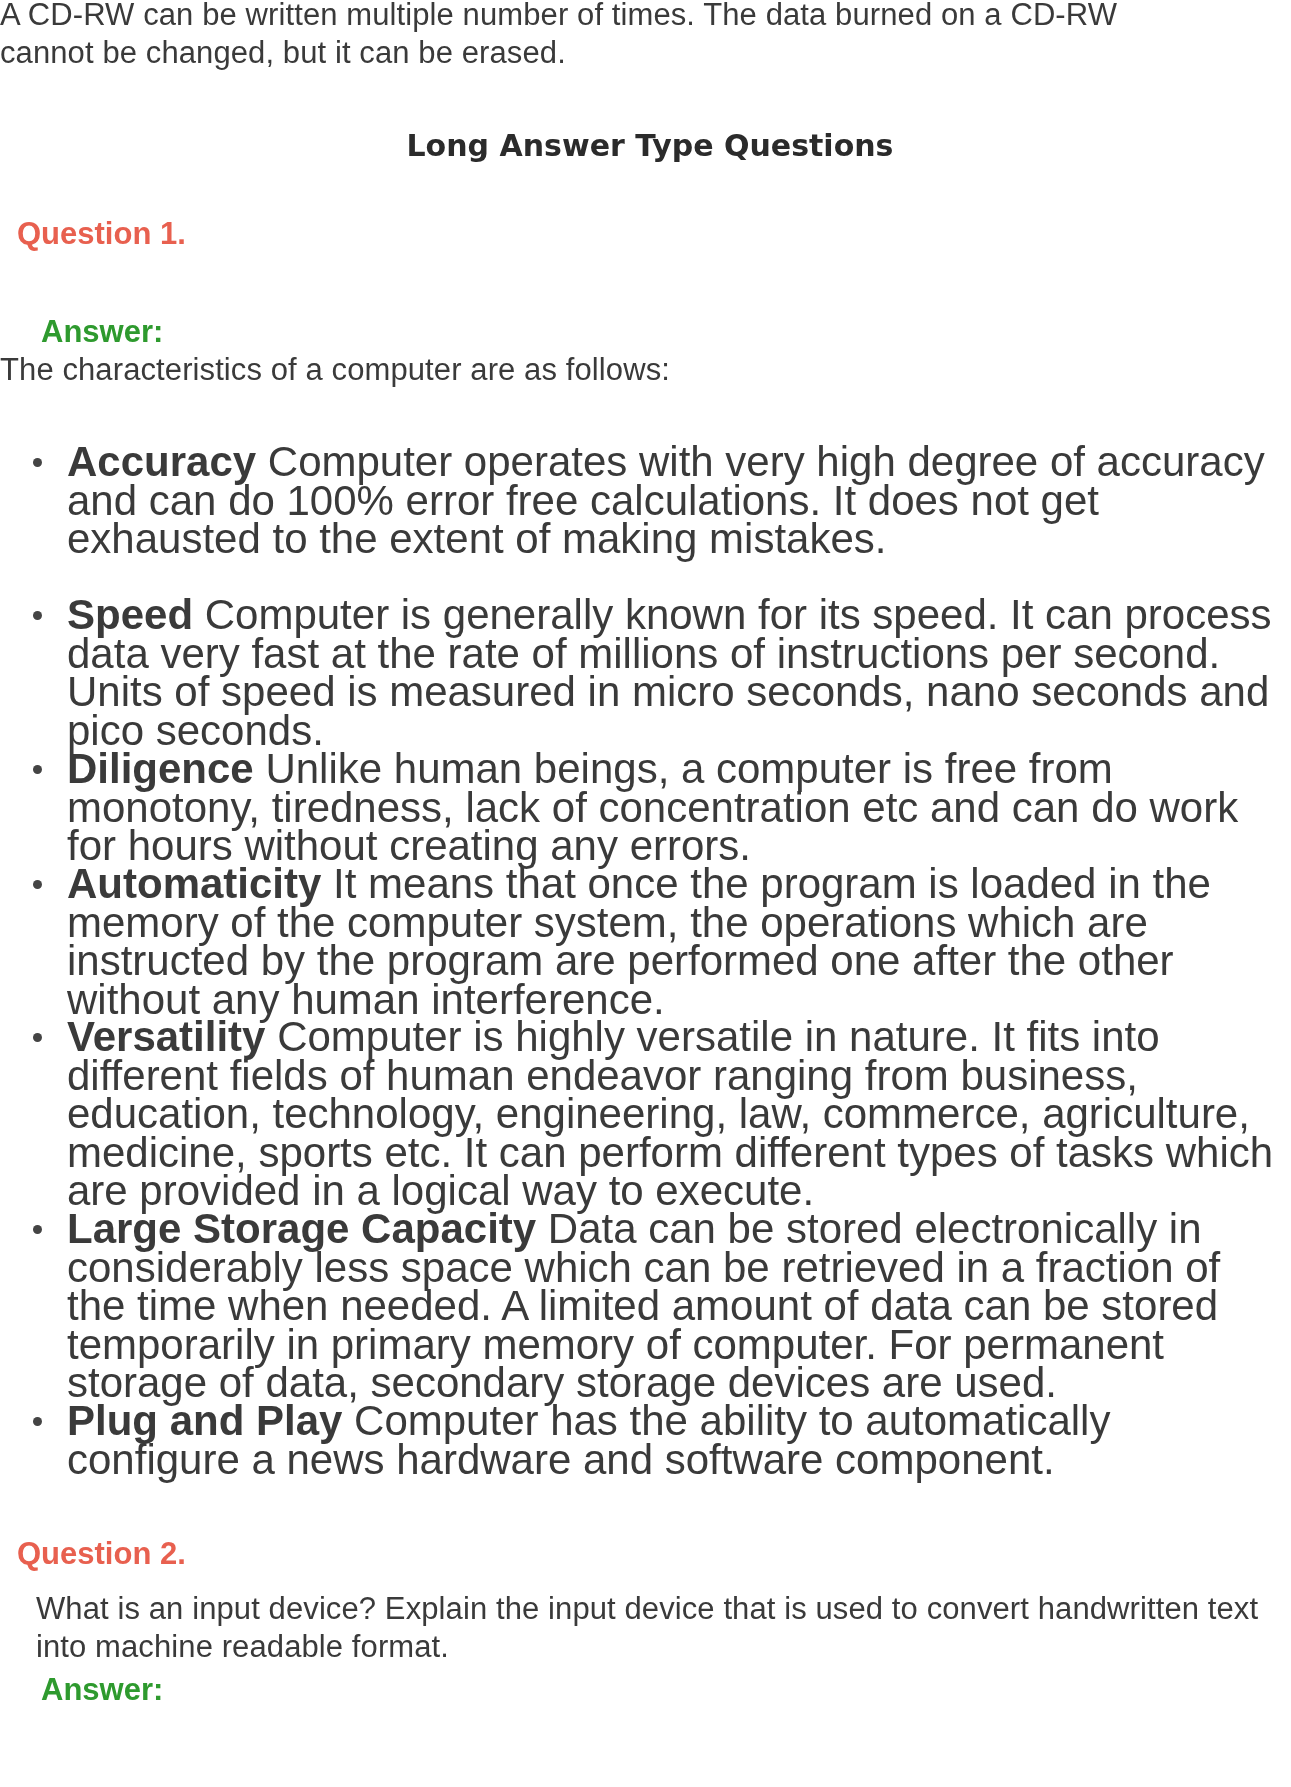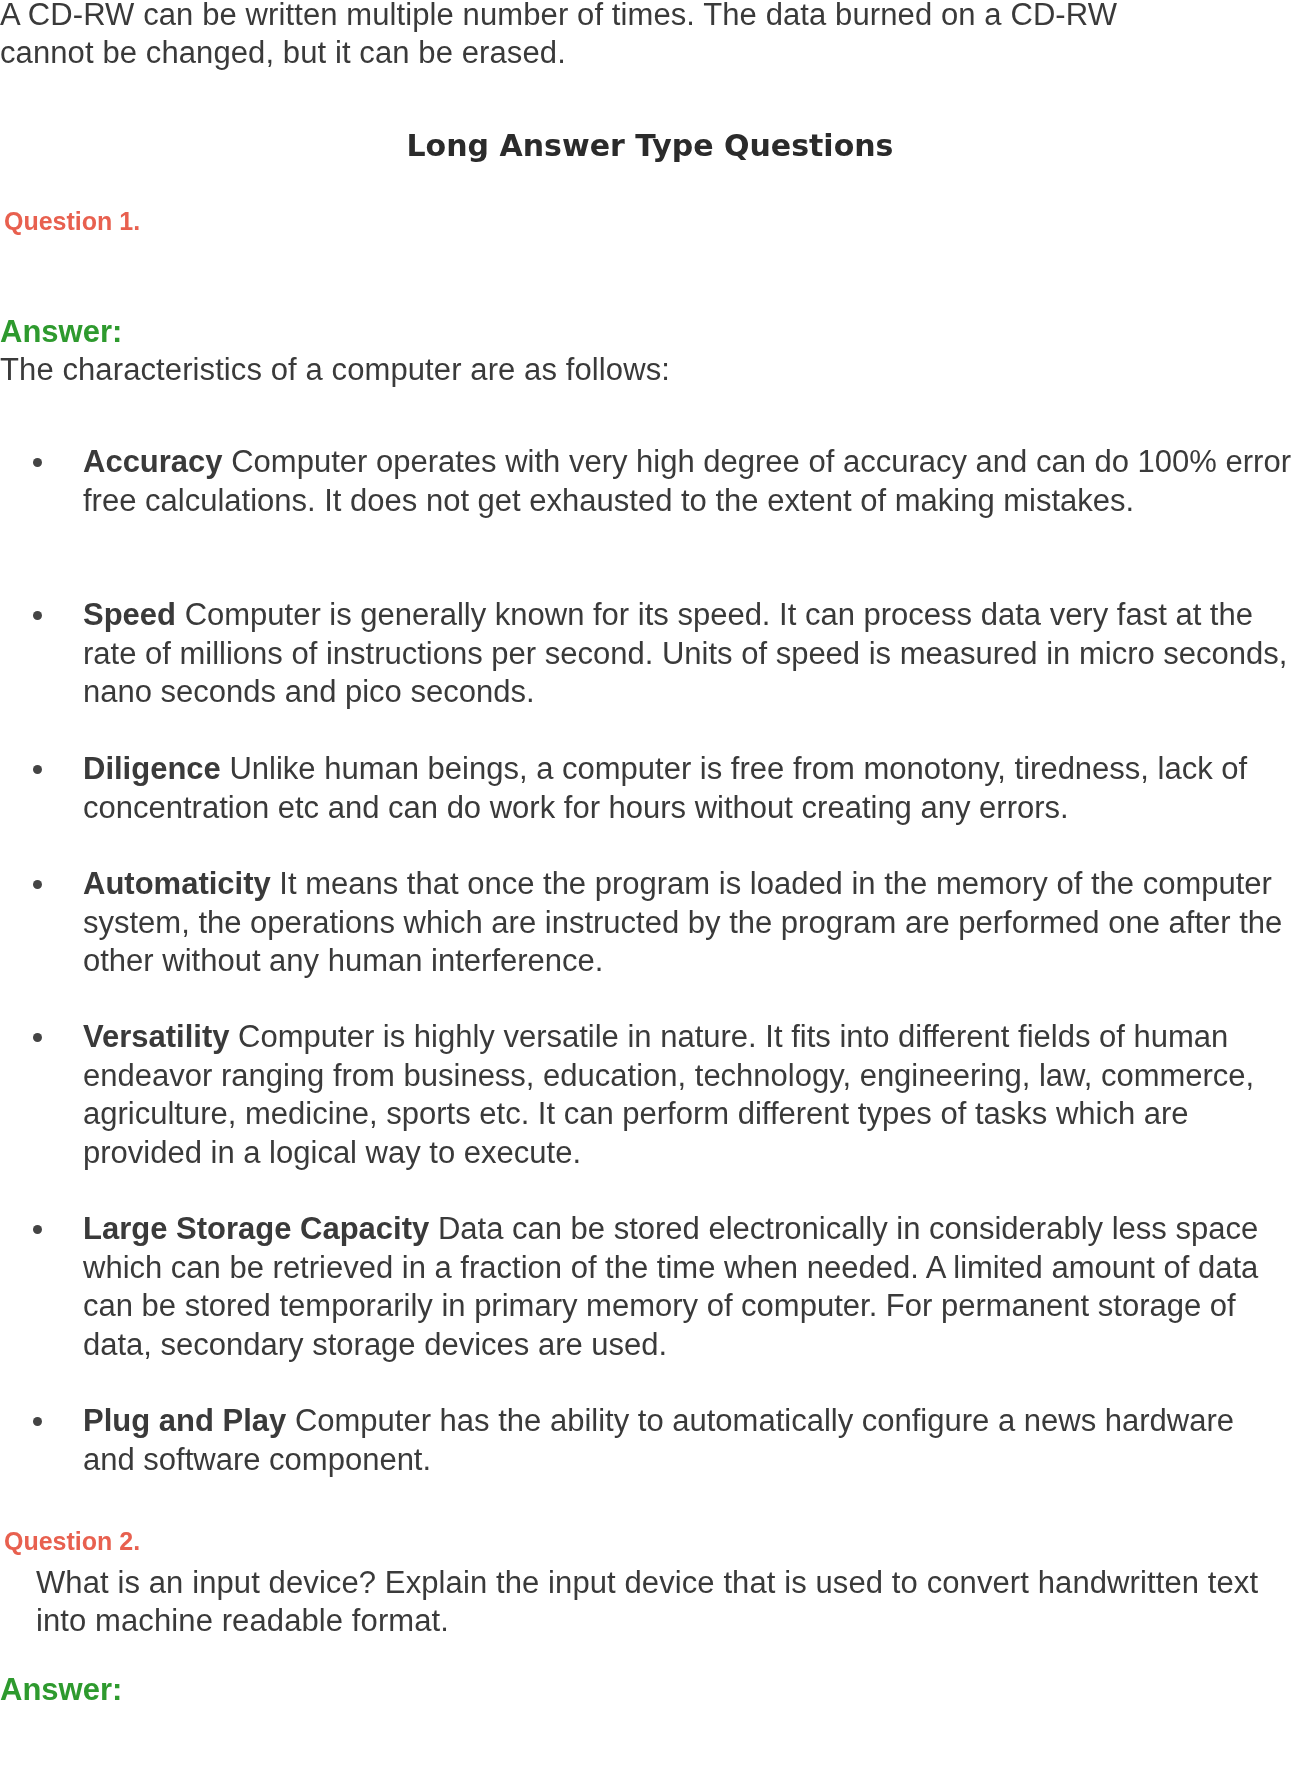--- a/index.html
+++ b/index.html
@@ -2,27 +2,27 @@
 <html><head>
 <meta charset="utf-8">
 <style>
   html, body { margin: 0; padding: 0; background: #ffffff; }
   body { width: 1291px; height: 1787px; overflow: hidden; position: relative;
          font-family: "Liberation Sans", sans-serif; color: #3a3a3a; }
   .page { position: absolute; left: 0; top: 0; width: 1291px; }
   .p { font-size: 31px; line-height: 38px; margin: 0; letter-spacing: 0.1px; }
   .heading { font-family: "DejaVu Sans", sans-serif; font-weight: bold; font-size: 30px;
              color: #2b2b2b; text-align: center; position: absolute; left: 0; width: 1300px; }
-  .qlabel { font-size: 25px; font-weight: bold; color: #e8604f; margin: 4px; line-height: 38px; }
-  .alabel { font-size: 31px; font-weight: bold; color: #2e9a2e; margin: 0; line-height: 38px; }
+  .qlabel { font-size: 31px; font-weight: bold; color: #e8604f; margin: 17px; line-height: 38px; }
+  .alabel { font-size: 31px; font-weight: bold; color: #2e9a2e; margin: 0; line-height: 38px; padding-left: 41px; }
   .blk { position: absolute; left: 0; width: 1291px; }
   ul.chars { list-style: none; margin: 0; padding: 0; position: absolute; left: 0; width: 1291px; }
   ul.chars li { position: absolute; left: 0; width: 1291px; }
   .bullet { position: absolute; left: 33px; top: 15px; width: 9px; height: 9px; border-radius: 50%; background: #444; }
-  .item-text { position: absolute; left: 83px; width: 1208px; font-size: 31px; line-height: 38.5px; }
+  .item-text { position: absolute; left: 67px; width: 1208px; font-size: 42px; line-height: 38.5px; }
   .term { font-weight: bold; color: #3a3a3a; }
 </style>
 </head>
 <body>
 
 <div class="page">
 
   <div class="blk" style="top:-4px;">
     <p class="p" style="width:1210px;">A CD-RW can be written multiple number of times. The data burned on a CD-RW cannot be changed, but it can be erased.</p>
   </div>

